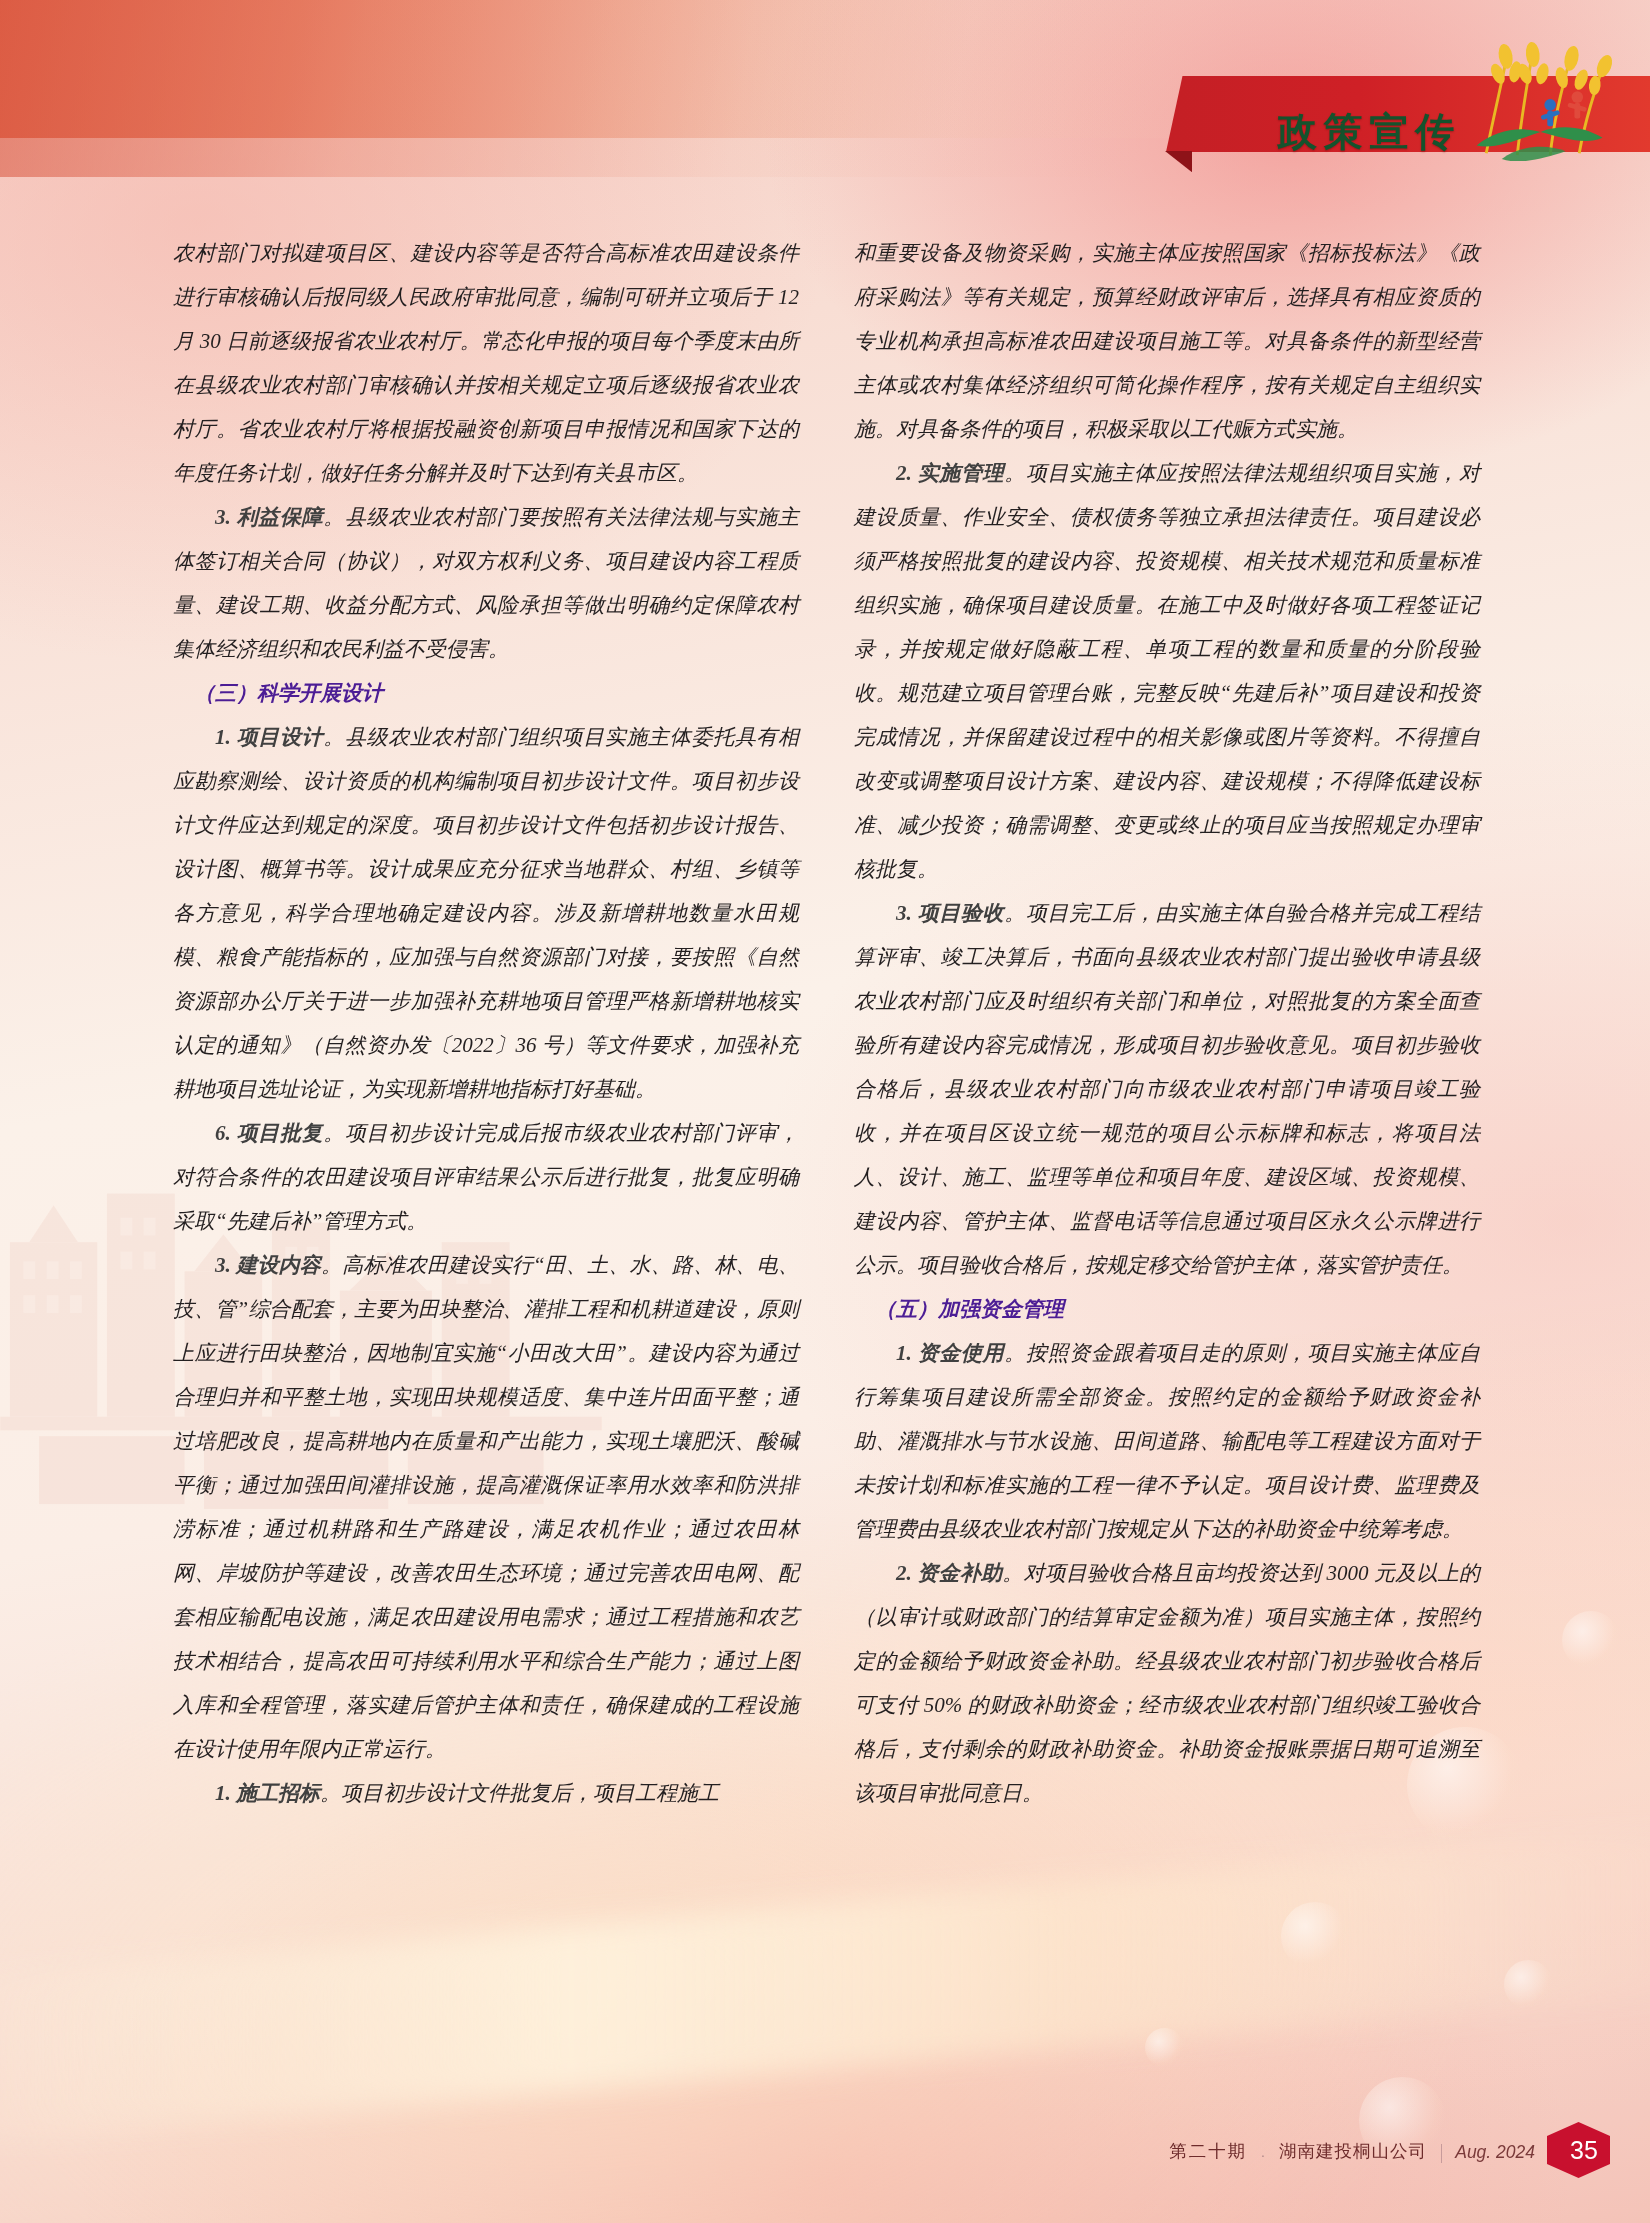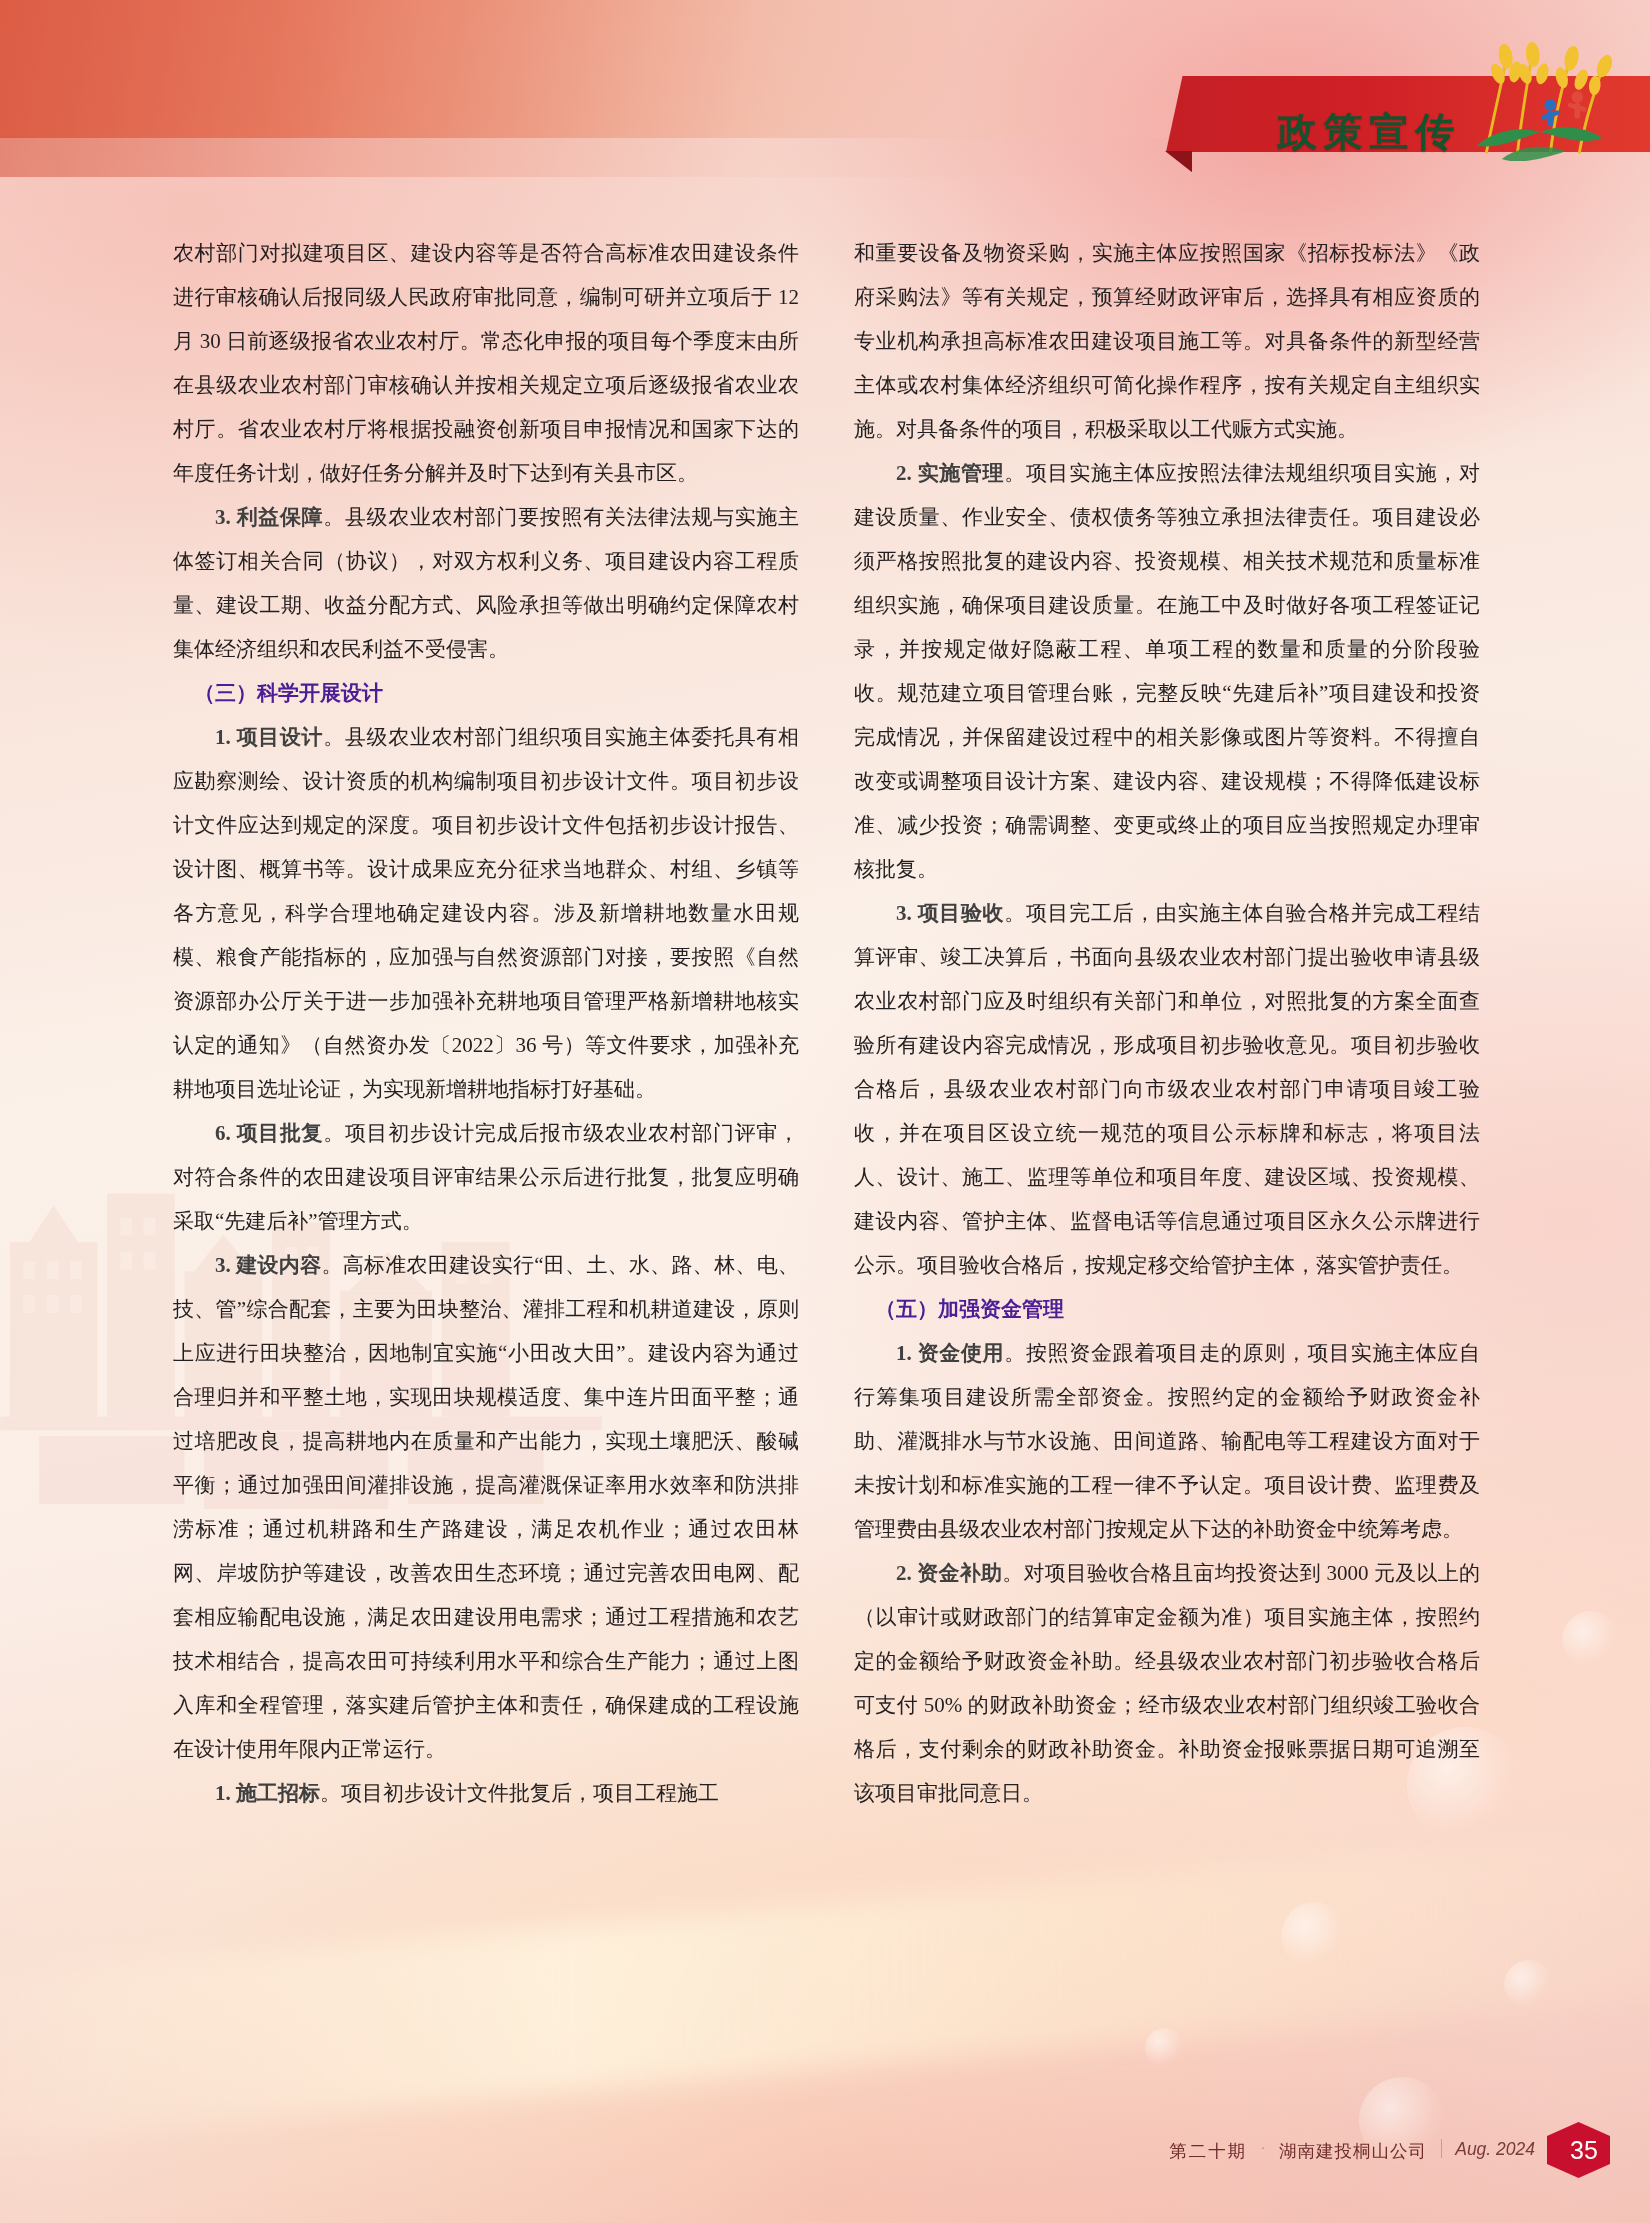--- a/index.html
+++ b/index.html
@@ -146,20 +146,21 @@
     color: #231f20;
     text-align: justify;
     text-justify: inter-ideograph;
   }
   .col-left { left: 173px; }
   .col-right { left: 854px; }
 
   p {
     margin: 0;
     text-indent: 0;
+    font-style: italic;
   }
   p.ind { text-indent: 2em; }
 
   .hl {
     color: #404040;
     font-weight: bold;
   }
   .heading {
     color: #4c1d95;
     font-weight: bold;
@@ -176,21 +177,21 @@
     bottom: 0;
     width: 1651px;
     height: 116px;
     pointer-events: none;
   }
   .footer-line {
     position: absolute;
     right: 116px;
     bottom: 60px;
     display: flex;
-    align-items: flex-start;
+    align-items: flex-end;
     gap: 13.6px;
     font-size: 17.5px;
     color: #6d2b2b;
     font-family: "Liberation Sans", sans-serif;
   }
   .footer-sep {
     color: #b08a8a;
     font-size: 14.6px;
   }
   .footer-issue { letter-spacing: 1.9px; }

